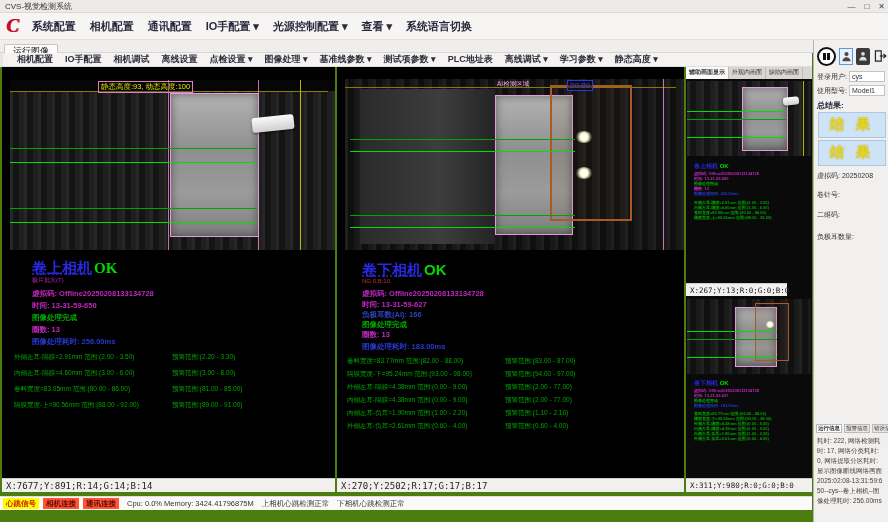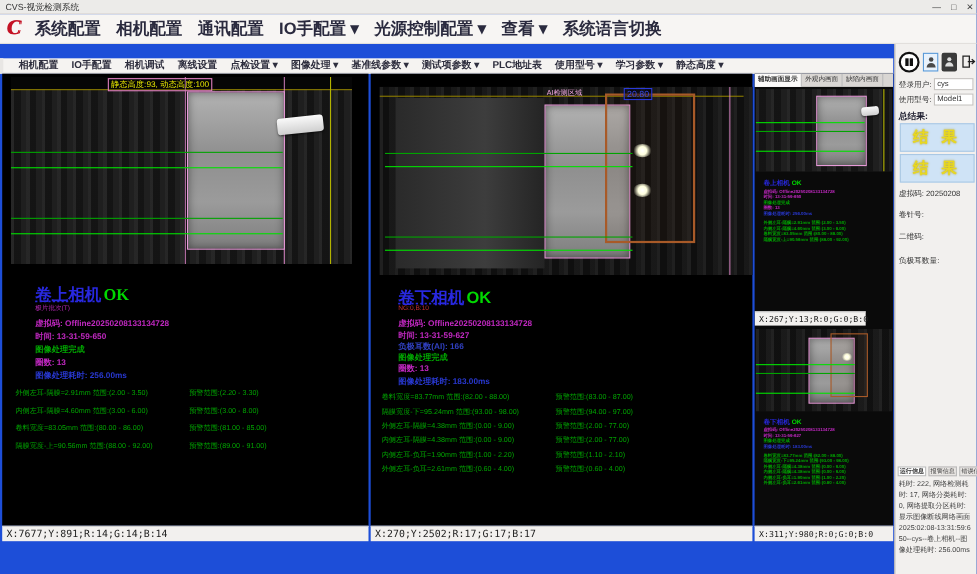--- a/index.html
+++ b/index.html
@@ -1,24 +1,24 @@
 <!DOCTYPE html>
 <html><head>
 <meta charset="utf-8">
 <style>
   html,body{margin:0;padding:0;background:#888;}
-  .app{position:relative;width:888px;height:522px;background:#1d4ed8;font-family:"Liberation Sans",sans-serif;overflow:hidden;}
+  .app{position:relative;width:888px;height:522px;background:#4d7c0f;font-family:"Liberation Sans",sans-serif;overflow:hidden;}
   
   .titlebar{position:absolute;left:0;top:0;width:888px;height:13px;background:#ecebe9;border-bottom:1px solid #dcd9d6;box-sizing:border-box;display:flex;align-items:center;padding:0 5px;font-size:8px;color:#333;}
   .winctl{position:absolute;right:3px;top:0;display:flex;gap:9px;font-size:8px;color:#444;line-height:13px;}
   .winctl span{cursor:default;}
   
   .menubar{position:absolute;left:0;top:13px;width:888px;height:27px;background:#f7f5f3;border-bottom:1px solid #e2dfdc;box-sizing:border-box;display:flex;align-items:center;padding-left:4px;}
   .logo{font-family:"Liberation Serif",serif;font-style:italic;font-weight:bold;font-size:19px;color:#c41224;margin:0 6px 0 2px;line-height:20px;text-shadow:1px 0 #c41224;}
-  .menu-item{font-size:15px;font-weight:bold;color:#2a2a3e;padding:0 7px;white-space:nowrap;}
+  .menu-item{font-size:11px;font-weight:bold;color:#2a2a3e;padding:0 7px;white-space:nowrap;}
   
   .tabstrip{position:absolute;left:0;top:40px;width:888px;height:13px;background:#f0eeec;border-bottom:1px solid #d8d5d2;box-sizing:border-box;}
   .run-tab{display:inline-block;margin-left:4px;height:12px;line-height:12px;padding:0 8px;font-size:9px;color:#222;background:#fcfbfa;border:1px solid #c8c5c2;border-bottom:none;border-radius:2px 2px 0 0;}
   
   .toolbar{position:absolute;left:0;top:53px;width:812px;height:14px;background:#f5f3f1;border-bottom:1px solid #ddd;box-sizing:border-box;display:flex;align-items:center;padding-left:8px;border-left:3px solid #e8e6e4;}
   .tool-item{font-size:9px;color:#2e2e3e;font-weight:bold;padding:0 6px;white-space:nowrap;}
   
   .panel{position:absolute;background:#000;overflow:hidden;}
   .panel-left{left:2px;top:67px;width:333px;height:411px;}
   .panel-center{left:337px;top:67px;width:347px;height:411px;}
@@ -113,38 +113,41 @@
     <span class="logo">C</span>
     <span class="menu-item">系统配置</span>
     <span class="menu-item">相机配置</span>
     <span class="menu-item">通讯配置</span>
     <span class="menu-item">IO手配置 ▾</span>
     <span class="menu-item">光源控制配置 ▾</span>
     <span class="menu-item">查看 ▾</span>
     <span class="menu-item">系统语言切换</span>
   </div>
 
+  <div class="tabstrip">
+    <span class="run-tab">运行图像</span>
+  </div>
 
   <div class="toolbar">
     <span class="tool-item">相机配置</span>
     <span class="tool-item">IO手配置</span>
     <span class="tool-item">相机调试</span>
     <span class="tool-item">离线设置</span>
     <span class="tool-item">点检设置 ▾</span>
     <span class="tool-item">图像处理 ▾</span>
     <span class="tool-item">基准线参数 ▾</span>
     <span class="tool-item">测试项参数 ▾</span>
     <span class="tool-item">PLC地址表</span>
-    <span class="tool-item">使用型号 ▾</span>
+    <span class="tool-item">离线调试 ▾</span>
     <span class="tool-item">学习参数 ▾</span>
     <span class="tool-item">静态高度 ▾</span>
   </div>
 
   <div class="panel panel-left">
-    <div class="cam-img" style="left:8px;top:3px;width:310px;height:170px;">
+    <div class="cam-img" style="left:8px;top:13px;width:337px;height:170px;">
       <div class="streaks"></div>
       <div class="darkband"></div>
       <div class="yline-h" style="left:0;top:11px;width:318px;"></div>
       <div class="pline-v" style="left:158px;"></div>
       <div class="pline-v" style="left:248px;"></div>
       <div class="part" style="left:160px;top:13px;width:87px;height:142px;"></div>
       <div class="connector" style="left:242px;top:36px;width:42px;height:15px;"></div>
       <div class="gline" style="left:0;top:68px;width:247px;"></div>
       <div class="gline bright" style="left:0;top:82px;width:247px;"></div>
       <div class="gline" style="left:0;top:128px;width:247px;"></div>
@@ -334,14 +337,22 @@
       <span class="info-tab">报警信息</span>
       <span class="info-tab">错误信息</span>
     </div>
     <div class="log-text">耗时: 222, 网络检测耗时: 17, 网络分类耗时: 0, 网络提取分区耗时: 显示图像断线网络画面 2025:02:08-13:31:59:650--cys--卷上相机--图像处理耗时: 256.00ms</div>
   </div>
 
   <div class="coordbar coord-left">X:7677;Y:891;R:14;G:14;B:14</div>
   <div class="coordbar coord-center">X:270;Y:2502;R:17;G:17;B:17</div>
   <div class="coordbar coord-right">X:311;Y:980;R:0;G:0;B:0</div>
 
+  <div class="statusbar">
+    <span class="badge b0">心跳信号</span>
+    <span class="badge b1">相机连接</span>
+    <span class="badge b2">通讯连接</span>
+    <span class="status-text">Cpu: 0.0% Memory: 3424.41796875M</span>
+    <span class="status-text">上相机心跳检测正常</span>
+    <span class="status-text">下相机心跳检测正常</span>
+  </div>
 
 </div>
 
 </body></html>

